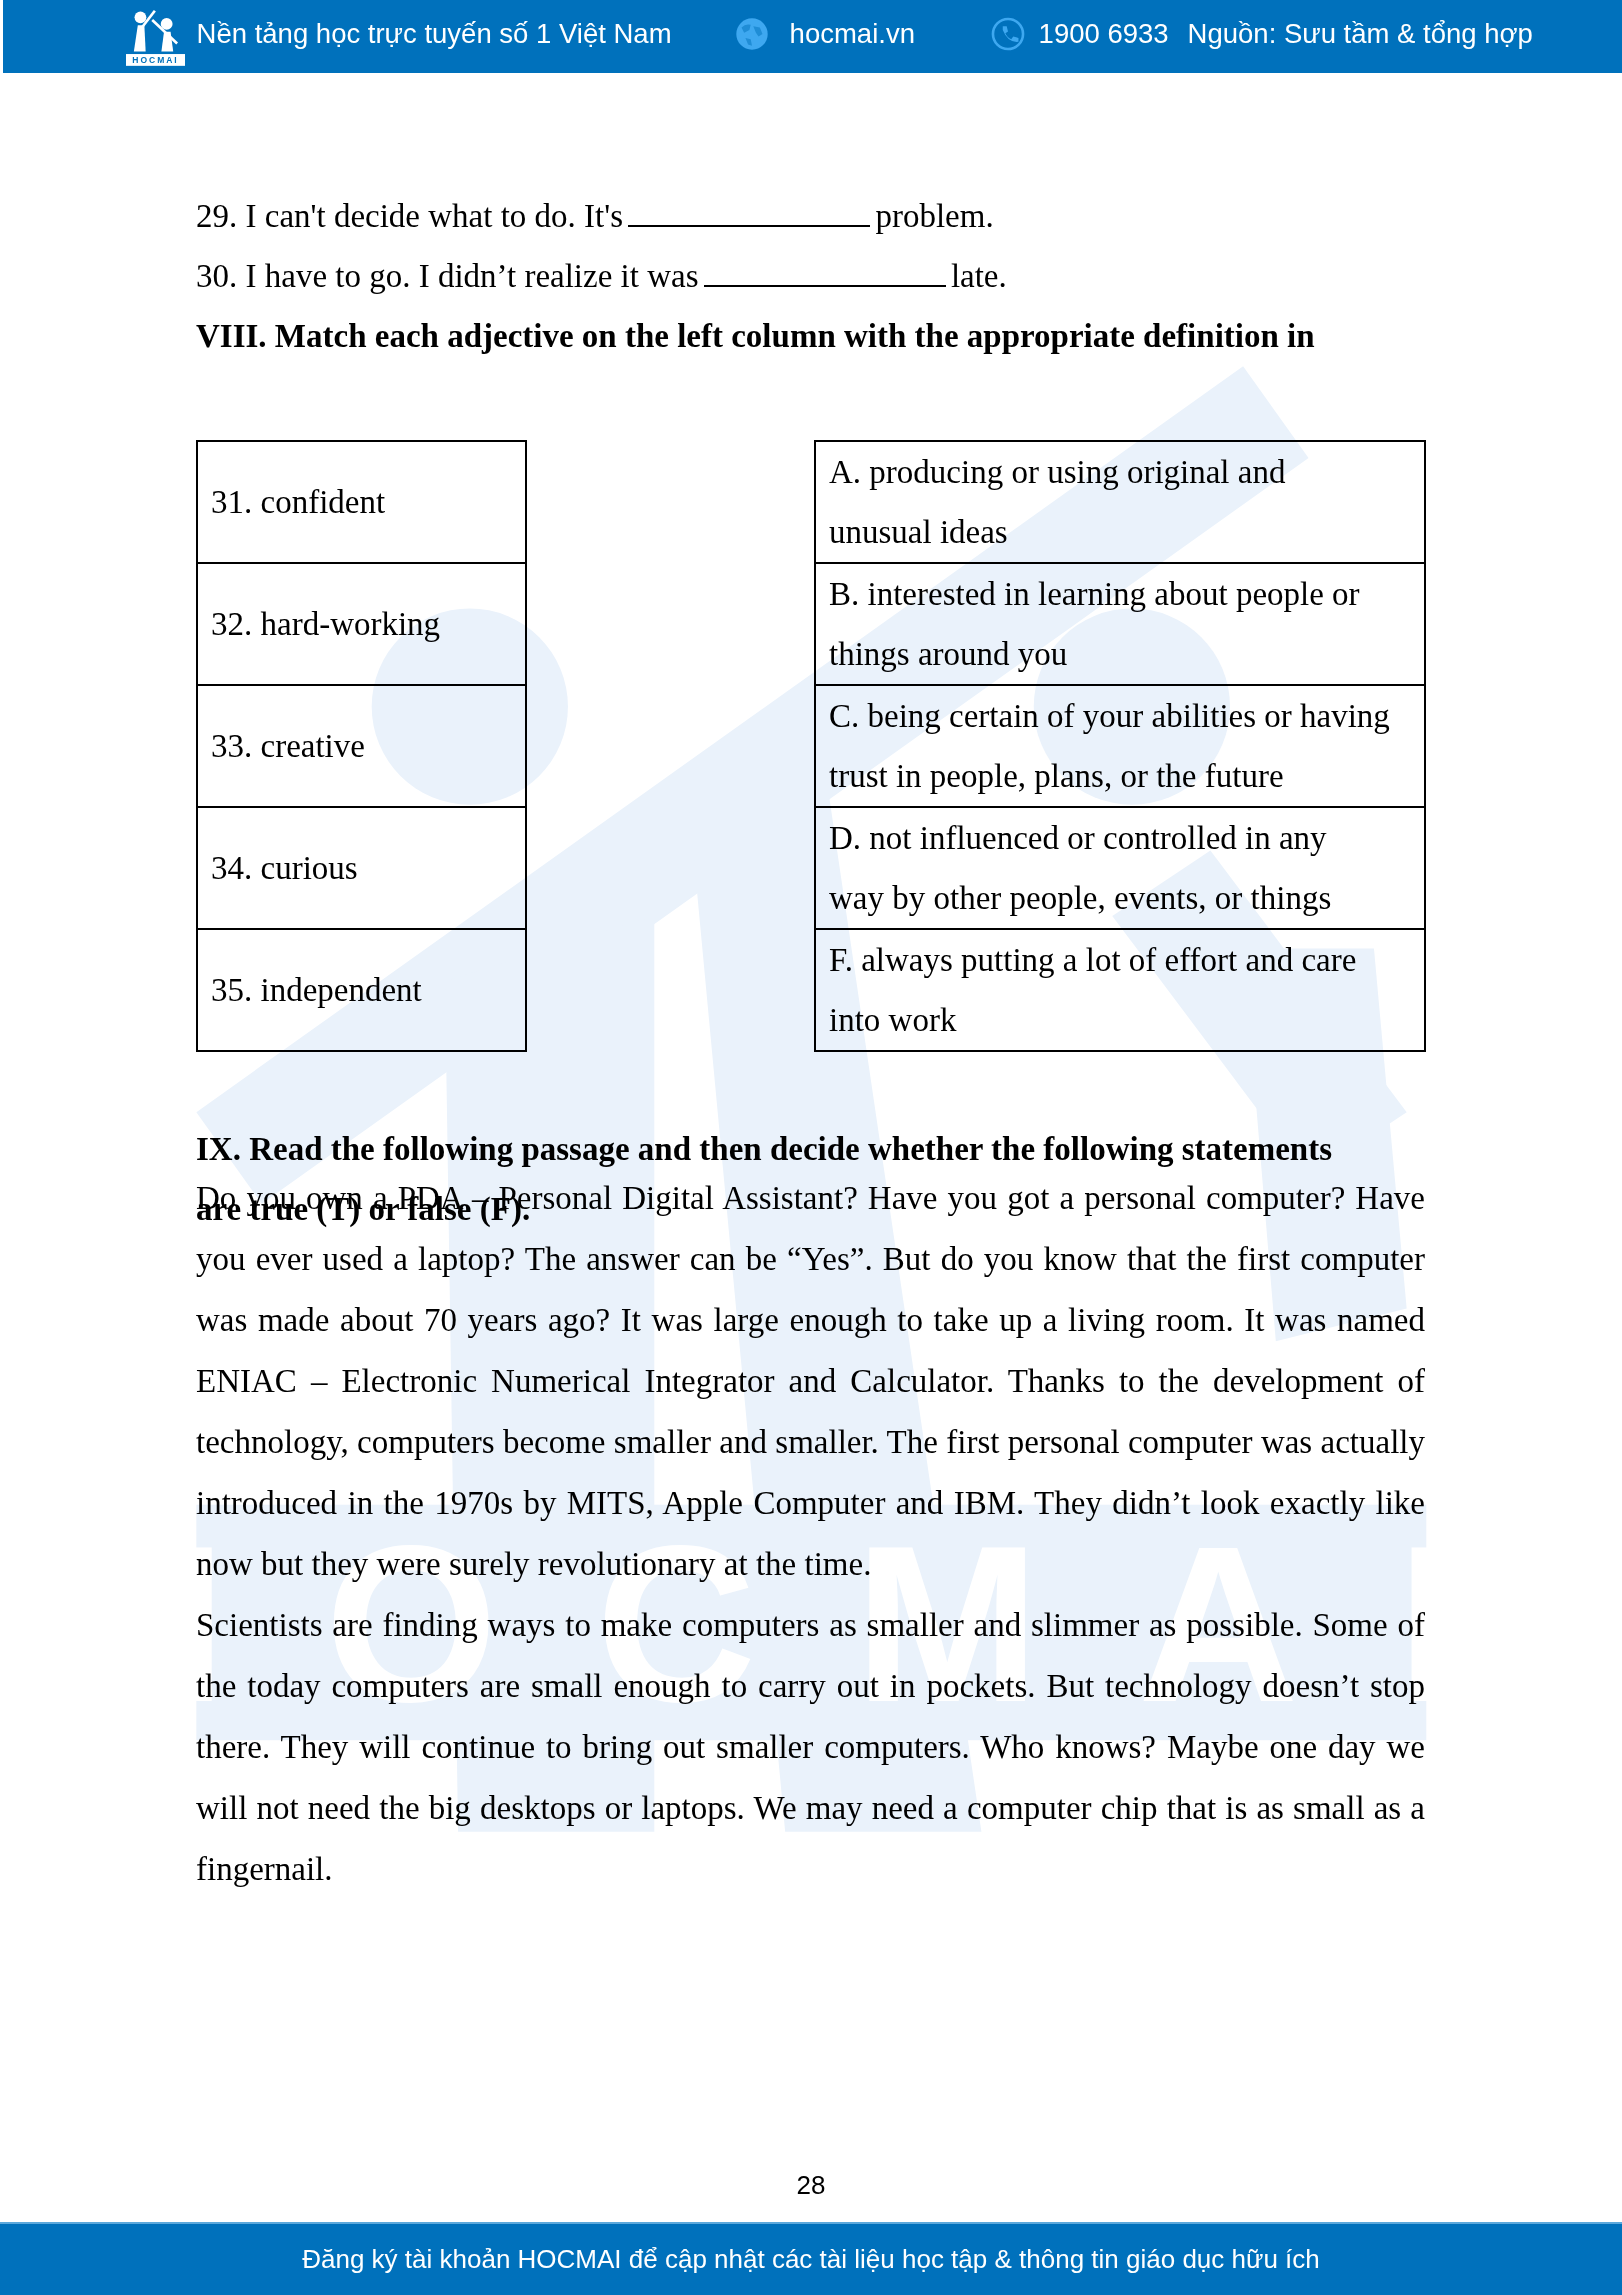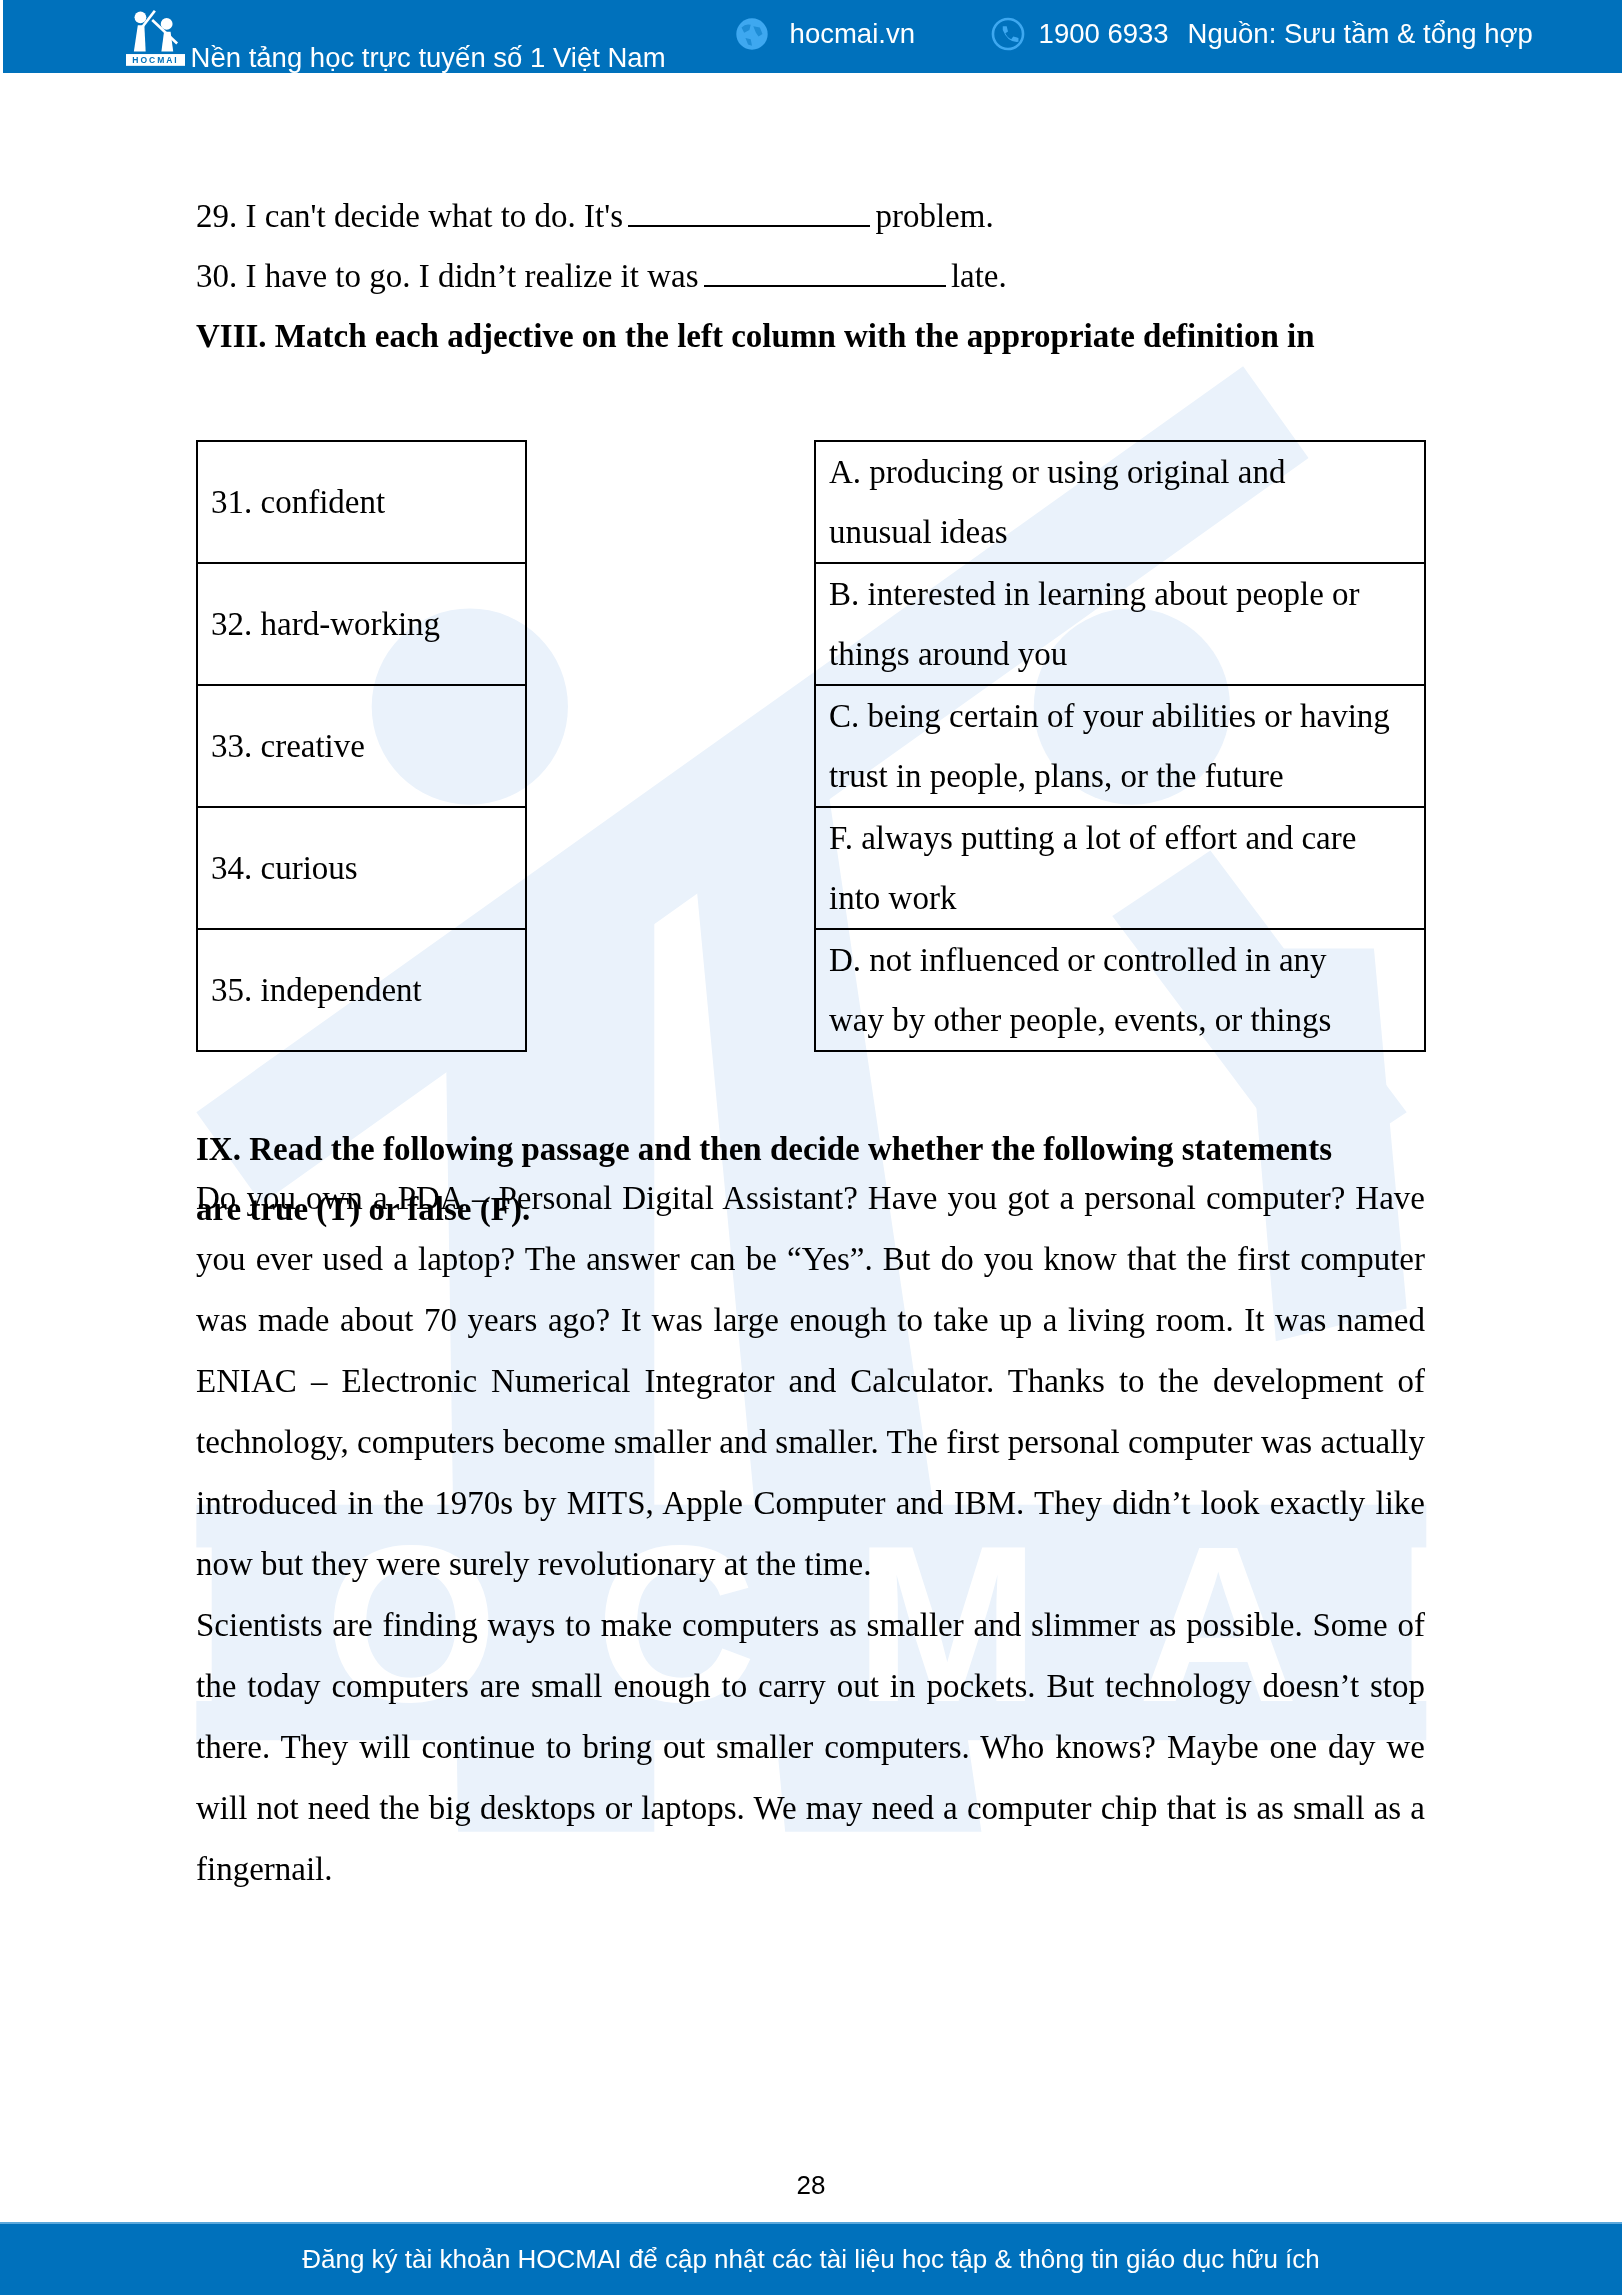--- a/index.html
+++ b/index.html
@@ -56,21 +56,21 @@
   <svg class="logo" viewBox="0 0 90 88">
     <circle cx="22" cy="14" r="9" fill="#fff"></circle>
     <circle cx="62" cy="24" r="9" fill="#fff"></circle>
     <polygon points="18,26 28,26 30,66 12,66" fill="#fff"></polygon>
     <polygon points="58,36 68,36 72,66 54,66" fill="#fff"></polygon>
     <line x1="24" y1="30" x2="44" y2="4" stroke="#fff" stroke-width="4"></line>
     <line x1="40" y1="18" x2="78" y2="54" stroke="#fff" stroke-width="4"></line>
     <rect x="0" y="70" width="90" height="18" fill="#fff"></rect>
     <text x="45" y="84" text-anchor="middle" font-family="Liberation Sans, sans-serif" font-weight="bold" font-size="13" fill="#0071bc" letter-spacing="3">HOCMAI</text>
   </svg>
-  <span class="header-item" style="left:188px;margin-top:24px;">Nền tảng học trực tuyến số 1 Việt Nam</span>
+  <span class="header-item" style="left:194px;">Nền tảng học trực tuyến số 1 Việt Nam</span>
 
   <svg class="hi-icon" style="left:732px;" viewBox="0 0 52 52">
     <circle cx="26" cy="26" r="24" fill="#3ea8f0"></circle>
     <path d="M10 16 q6 -6 14 -4 l-2 8 l-8 4 z M28 14 l10 2 l4 10 l-6 4 l-4 -6 z M16 32 l8 2 l2 10 l-6 -2 z" fill="#0071bc" opacity="0.5"></path>
   </svg>
   <span class="header-item" style="left:787px;">hocmai.vn</span>
 
   <svg class="hi-icon" style="left:988px;" viewBox="0 0 52 52">
     <circle cx="26" cy="26" r="23" fill="none" stroke="#3ea8f0" stroke-width="4"></circle>
     <path d="M18 14 l6 0 l2 8 l-4 3 q3 7 9 9 l3 -4 l8 2 l0 6 q-16 2 -24 -18 z" fill="#3ea8f0"></path>
@@ -127,28 +127,28 @@
   </td>
       </tr>
   <tr>
         <td>
     <div>C. being certain of your abilities or having</div>
     <div>trust in people, plans, or the future</div>
   </td>
       </tr>
   <tr>
         <td>
-    <div>F. always putting a lot of effort and care</div>
-    <div>into work</div>
+    <div>D. not influenced or controlled in any</div>
+    <div>way by other people, events, or things</div>
   </td>
       </tr>
   <tr>
         <td>
-    <div>D. not influenced or controlled in any</div>
-    <div>way by other people, events, or things</div>
+    <div>F. always putting a lot of effort and care</div>
+    <div>into work</div>
   </td>
       </tr>
 </tbody>
   </table>
 
 <div class="content" style="top:1119px;">
   <div class="line bold">IX. Read the following passage and then decide whether the following statements</div>
   <div class="line bold">are true (T) or false (F).</div>
 </div>
 

